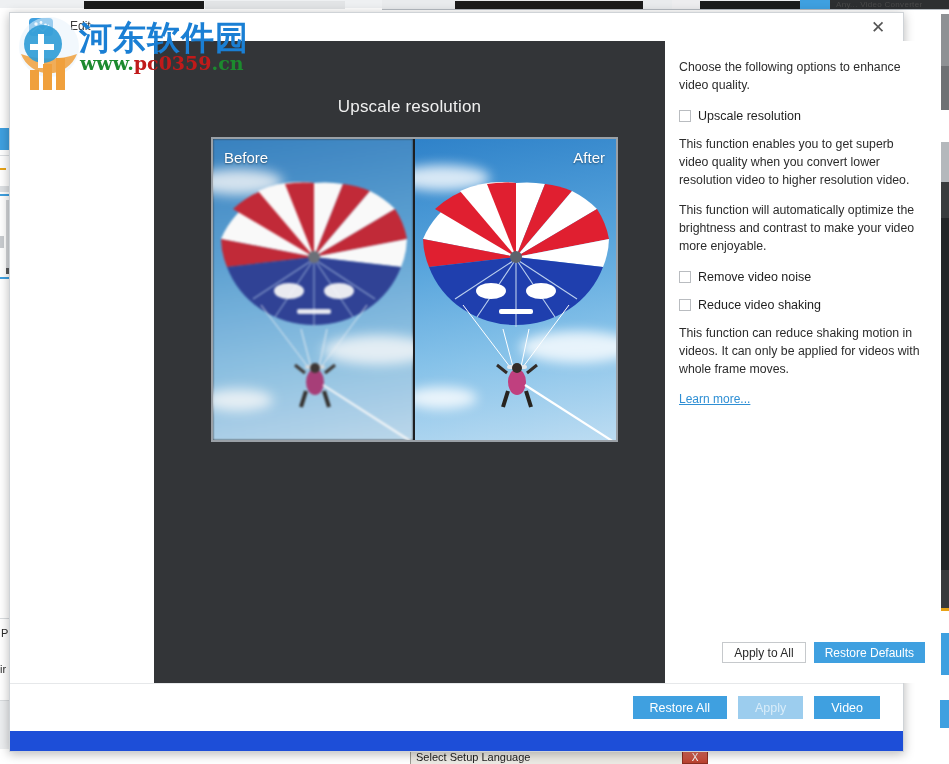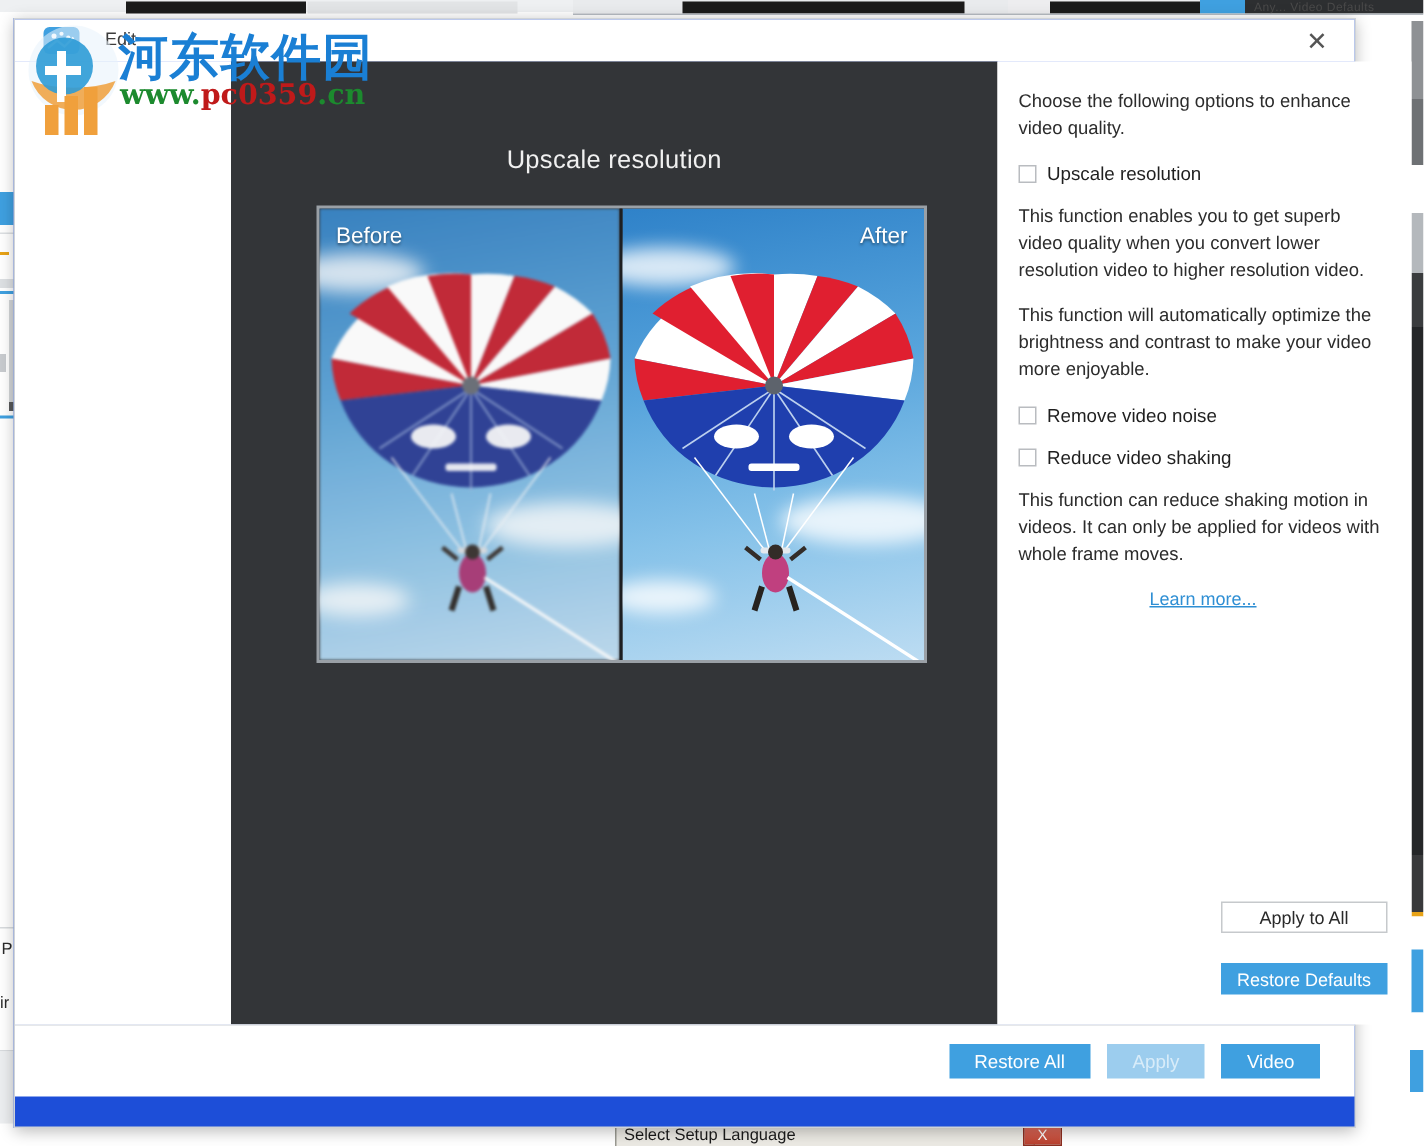--- a/index.html
+++ b/index.html
@@ -83,23 +83,23 @@
   
   .panel { position: absolute; left: 655px; top: 0; width: 276px; height: 642px;
            background: #ffffff; padding: 18px 16px 0 14px; }
   .p-text { font-size: 12.3px; color: #2c2c2c; line-height: 1.45; margin-bottom: 13px; }
   .p-opt { display: flex; align-items: flex-start; gap: 7px; margin-bottom: 12px;
            cursor: pointer; }
   .cbx { flex: none; width: 12px; height: 12px; border: 1px solid #b9bcc0;
          background: #fff; margin-top: 2px; }
   .p-opt-label { font-size: 12.5px; color: #1f1f1f; line-height: 1.3; }
   .p-section { font-size: 12.5px; color: #1f1f1f; margin: 18px 0 10px 4px; }
-  .learn { display: block; text-align: center; margin-top: 8px; font-size: 12px;
+  .learn { display: block; text-align: left; margin-top: 8px; font-size: 12px;
            color: #2f8fd4; text-decoration: underline; cursor: pointer; }
-  .panel-btns { position: absolute; right: 16px; bottom: 20px; display: flex; gap: 20px; flex-direction: column; }
+  .panel-btns { position: absolute; right: 16px; bottom: 20px; display: flex; gap: 8px; }
   .btn { height: 21px; padding: 0 11px; font-size: 12px; border: none; cursor: pointer;
          display: flex; align-items: center; justify-content: center;
          font-family: "Liberation Sans", sans-serif; white-space: nowrap; }
   .btn.ghost { background: #ffffff; color: #2a2a2a; border: 1px solid #c6c9cc; }
   .btn.primary { background: #3fa0e0; color: #ffffff; }
 
   
   .footer { position: relative; height: 48px; background: #ffffff;
             border-top: 1px solid #e6e8ea; }
   .footer-btns { position: absolute; right: 23px; top: 12px; display: flex; gap: 11px; }
@@ -126,21 +126,21 @@
 
     <div class="bg-strip" style="left:0;top:0;width:382px;height:8px;background:#eef0f2;"></div>
     <div class="bg-dark" style="left:84px;top:1px;width:120px;height:8px;"></div>
     <div class="bg-grey" style="left:205px;top:1px;width:140px;height:8px;background:#e2e4e6;"></div>
     <div class="bg-strip" style="left:382px;top:0;width:290px;height:9px;background:#e9ebed;"></div>
     <div class="bg-dark" style="left:455px;top:1px;width:188px;height:8px;"></div>
     <div class="bg-strip" style="left:672px;top:0;width:128px;height:9px;background:#ededef;"></div>
     <div class="bg-dark" style="left:700px;top:1px;width:100px;height:8px;"></div>
     <div class="bg-blue" style="left:800px;top:0;width:30px;height:9px;"></div>
     <div class="bg-dark" style="left:830px;top:0;width:119px;height:9px;background:#2d2f31;"></div>
-    <div class="bg-tiny-title" style="left:836px;top:0px;">Any... Video Defaults</div>
+    <div class="bg-tiny-title" style="left:836px;top:0px;">Any... Video Converter</div>
     <div class="bg-line" style="left:382px;top:9px;width:567px;height:1px;"></div>
 
     <div class="bg-white" style="left:0;top:9px;width:14px;height:740px;"></div>
     <div class="bg-blue" style="left:0;top:128px;width:12px;height:22px;"></div>
     <div class="bg-line" style="left:0;top:155px;width:14px;height:1px;background:#dcdfe2;"></div>
     <div class="bg-yellow" style="left:0;top:168px;width:6px;height:2px;"></div>
     <div class="bg-line" style="left:0;top:186px;width:14px;height:6px;background:#dde0e3;"></div>
     <div class="bg-blue" style="left:0;top:194px;width:14px;height:2px;"></div>
     <div class="bg-grey" style="left:6px;top:200px;width:6px;height:68px;background:#d2d5d8;"></div>
     <div class="bg-line" style="left:0;top:236px;width:4px;height:12px;background:#c8cbcf;"></div>

